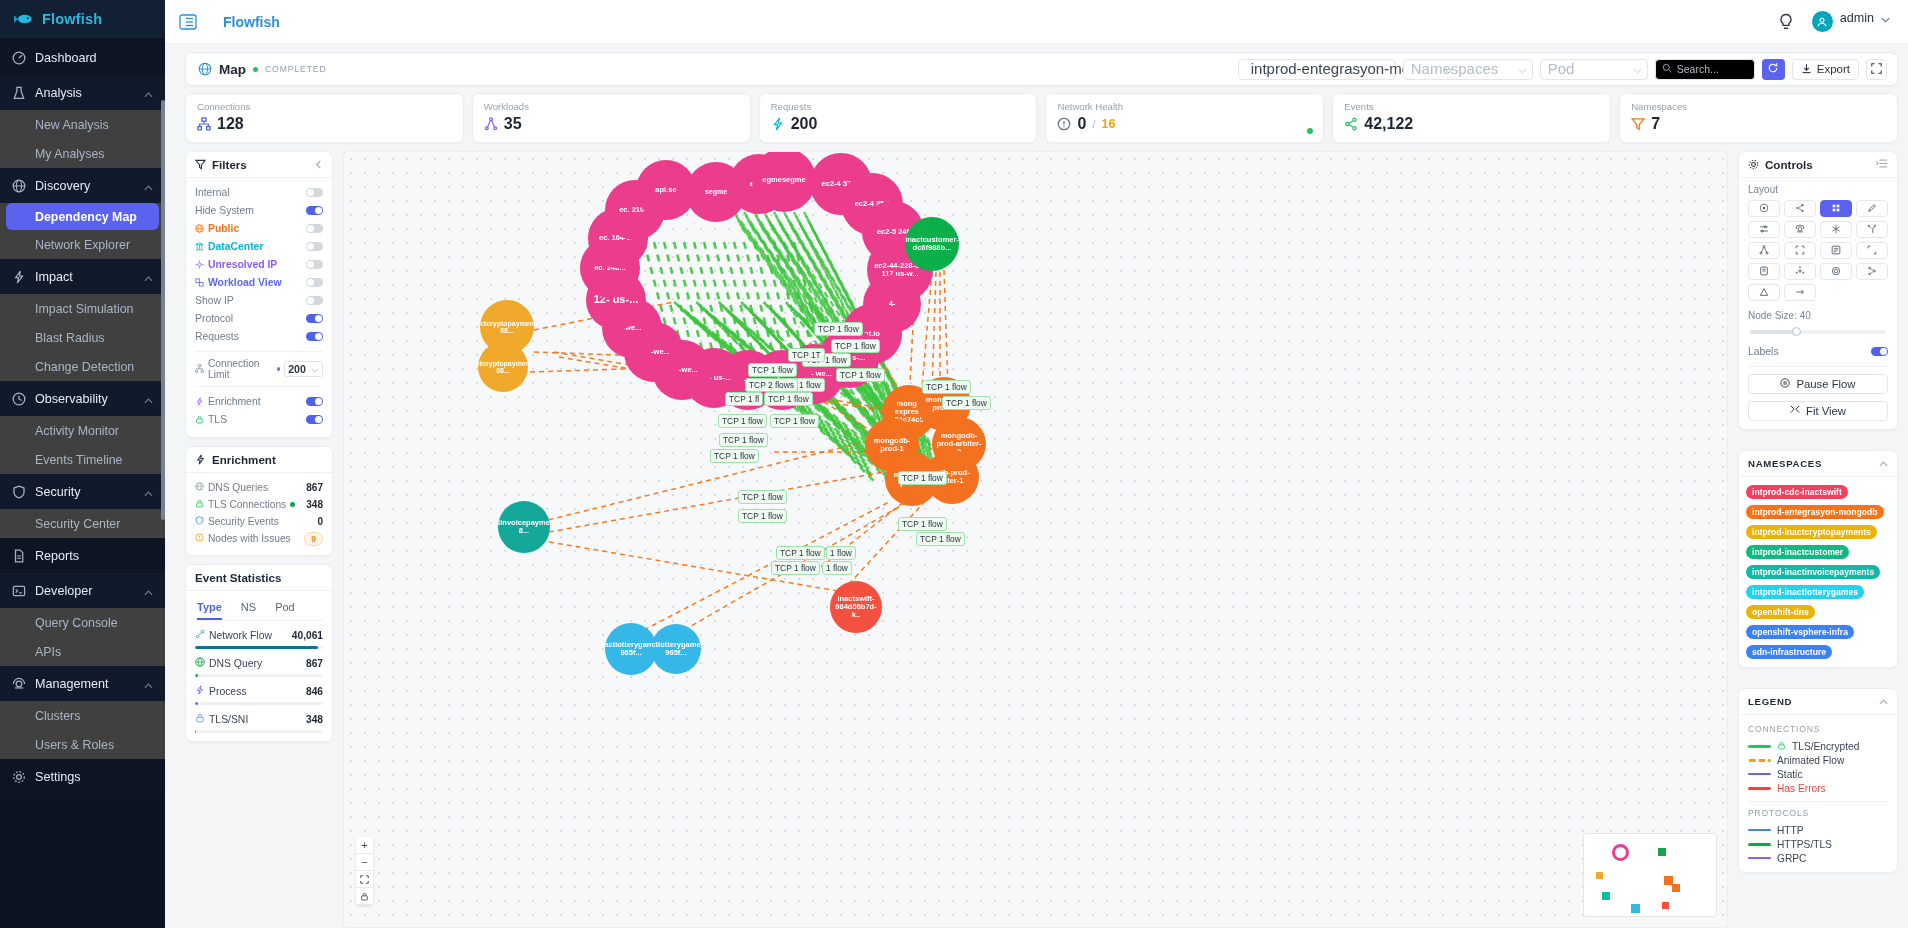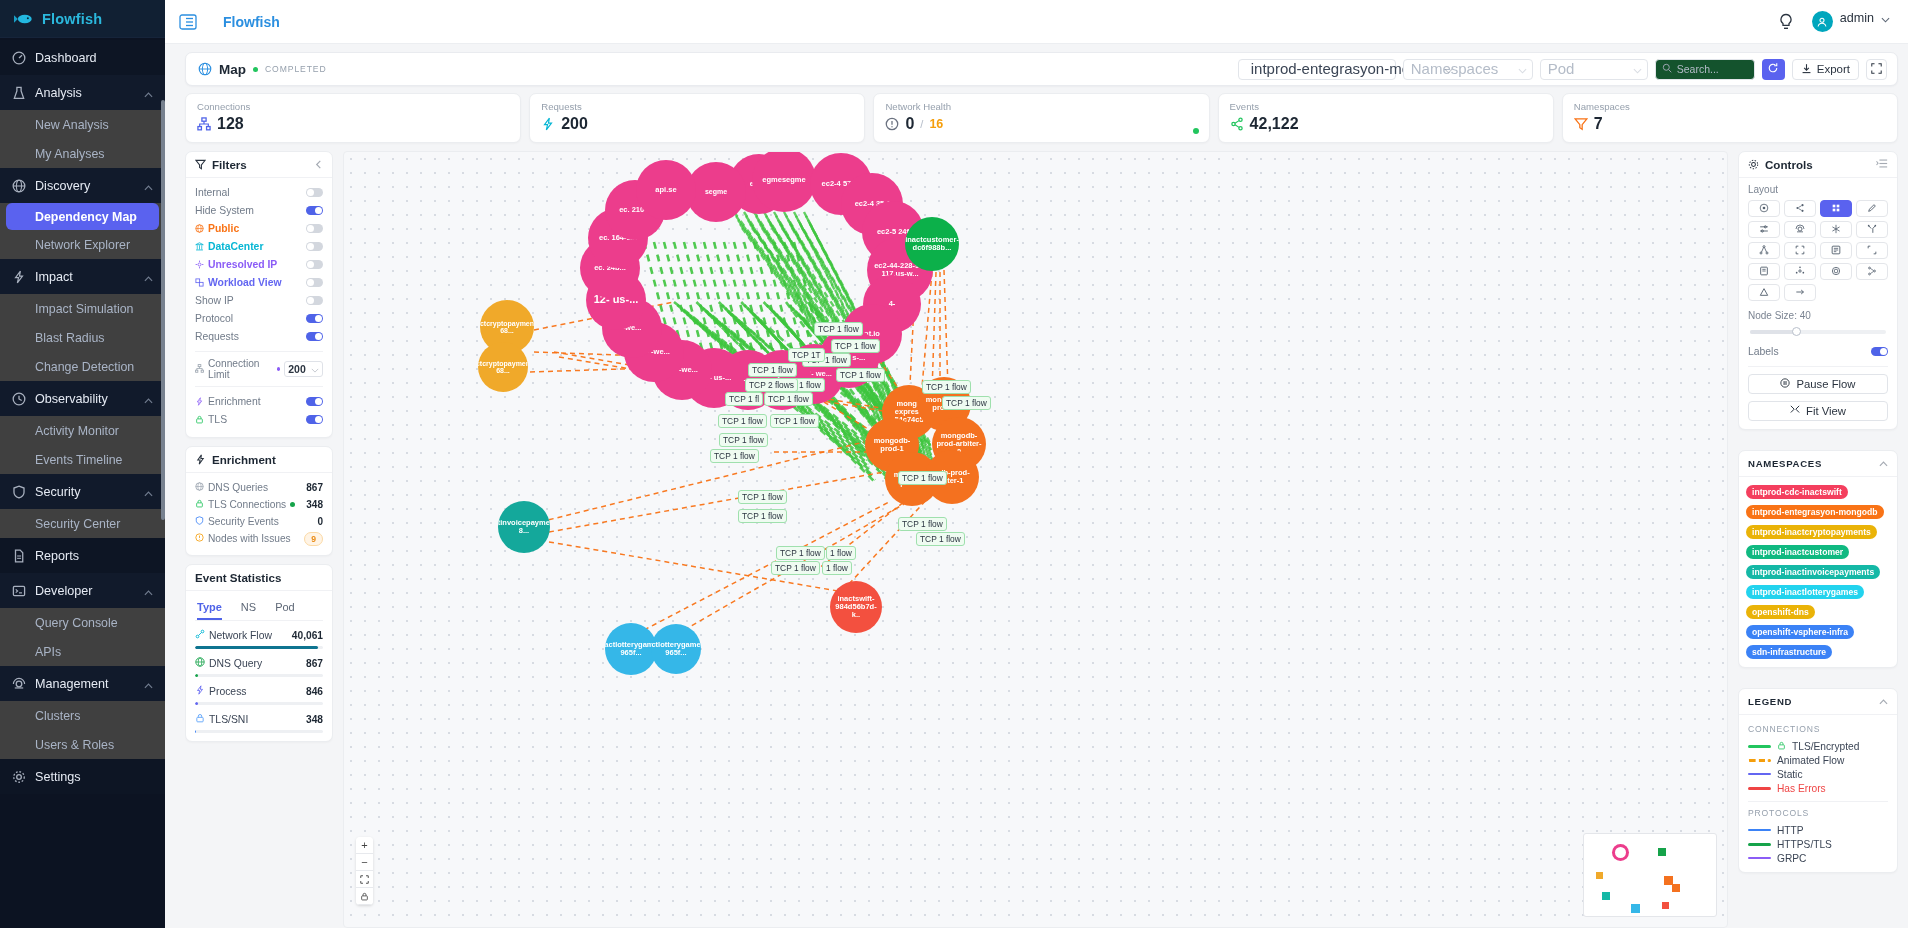--- a/index.html
+++ b/index.html
@@ -88,21 +88,21 @@
     display:flex; align-items:flex-start; gap:5px; padding:0 5px 0 7px;
     font-size:15px; color:#3b4555; white-space:nowrap;
   }
   .selectbox.ph { color:#b4bcc8; }
   .selectbox .cv { margin-left:auto; opacity:.5; }
   .sb-ns { width:158px; }
   .sb-nss { width:130px; }
   .sb-pod { width:108px; }
   .searchbox {
     width:100px; height:21px; border:1px solid #e2e5ea; border-radius:4px;
-    display:flex; align-items:center; gap:5px; padding:0 6px; background:#14532d;
+    display:flex; align-items:center; gap:5px; padding:0 6px; background:#000000;
     font-size:10.5px; color:#b4bcc8;
   }
   .btn-refresh {
     width:23px; height:21px; border-radius:4px; background:#5a62ef;
     display:flex; align-items:center; justify-content:center; cursor:pointer;
   }
   .btn-export {
     height:21px; border:1px solid #e2e5ea; border-radius:4px; background:#fff;
     display:flex; align-items:center; gap:5px; padding:0 8px;
     font-size:11.5px; color:#2b3440; cursor:pointer;
@@ -536,20 +536,32 @@
           <div class="stat">
             <div class="stat-label">Connections</div>
             <div class="stat-row">
               <span class="stat-ico"><svg viewBox="0 0 12 12" width="14" height="14">
                   <rect x="4.2" y=".8" width="3.6" height="2.8" fill="none" stroke="#4f63e8" stroke-width="1.1"></rect>
                   <rect x=".8" y="8.2" width="3" height="2.8" fill="none" stroke="#4f63e8" stroke-width="1.1"></rect>
                   <rect x="8.2" y="8.2" width="3" height="2.8" fill="none" stroke="#4f63e8" stroke-width="1.1"></rect>
                   <path d="M6 3.6v2.4M2.3 8.2V6h7.4v2.2" fill="none" stroke="#4f63e8" stroke-width="1"></path>
                 </svg></span>
               <span class="stat-val">128</span>
+            </div>
+          </div>
+          <div class="stat">
+            <div class="stat-label">Workloads</div>
+            <div class="stat-row">
+              <span class="stat-ico"><svg viewBox="0 0 12 12" width="14" height="14">
+                  <circle cx="6" cy="2" r="1.2" fill="none" stroke="#8b5cf6" stroke-width="1.1"></circle>
+                  <circle cx="2.4" cy="9.6" r="1.2" fill="none" stroke="#8b5cf6" stroke-width="1.1"></circle>
+                  <circle cx="9.6" cy="9.6" r="1.2" fill="none" stroke="#8b5cf6" stroke-width="1.1"></circle>
+                  <path d="M5.4 3.1 3 8.5M6.6 3.1 9 8.5" fill="none" stroke="#8b5cf6" stroke-width="1"></path>
+                </svg></span>
+              <span class="stat-val">35</span>
             </div>
           </div>
           <div class="stat">
             <div class="stat-label">Requests</div>
             <div class="stat-row">
               <span class="stat-ico"><svg viewBox="0 0 12 12" width="14" height="14">
                   <polygon points="7.2,1 3,6.6 5.6,6.6 4.6,11 9,5.2 6.4,5.2" fill="none" stroke="#06b6d4" stroke-width="1"></polygon>
                 </svg></span>
               <span class="stat-val">200</span>
             </div>

